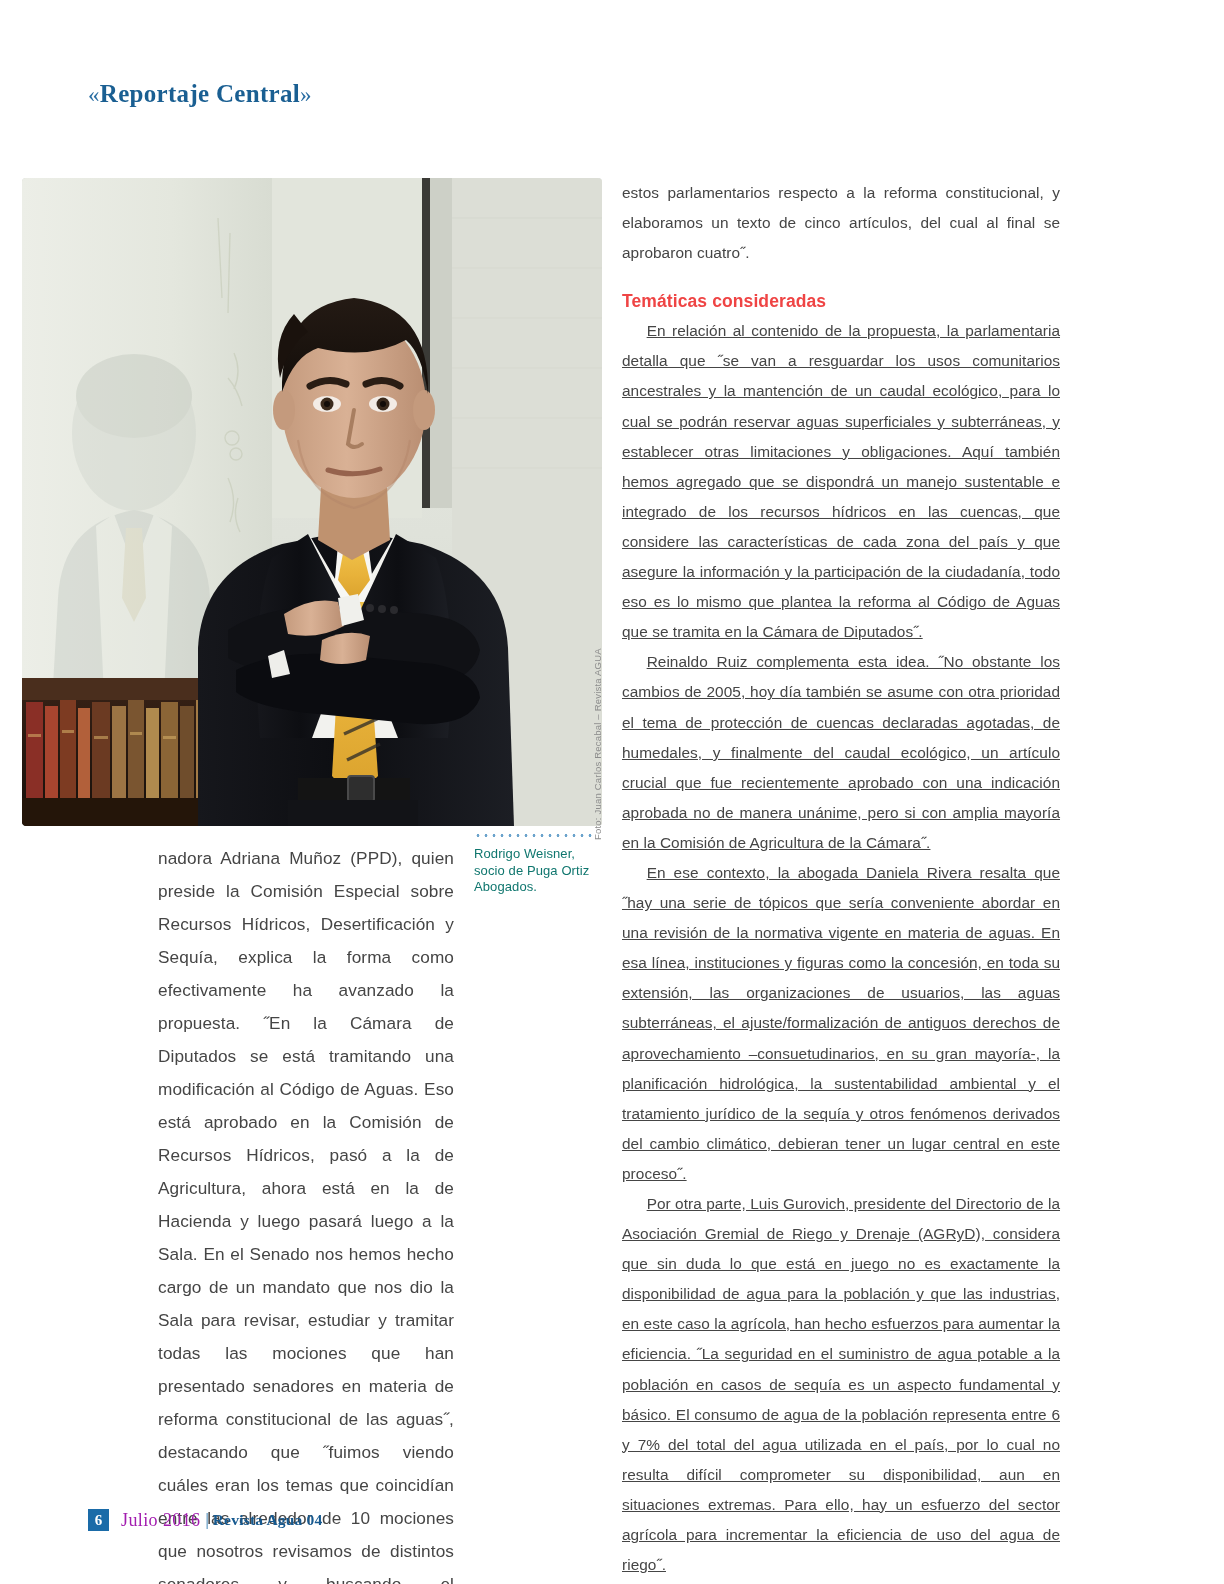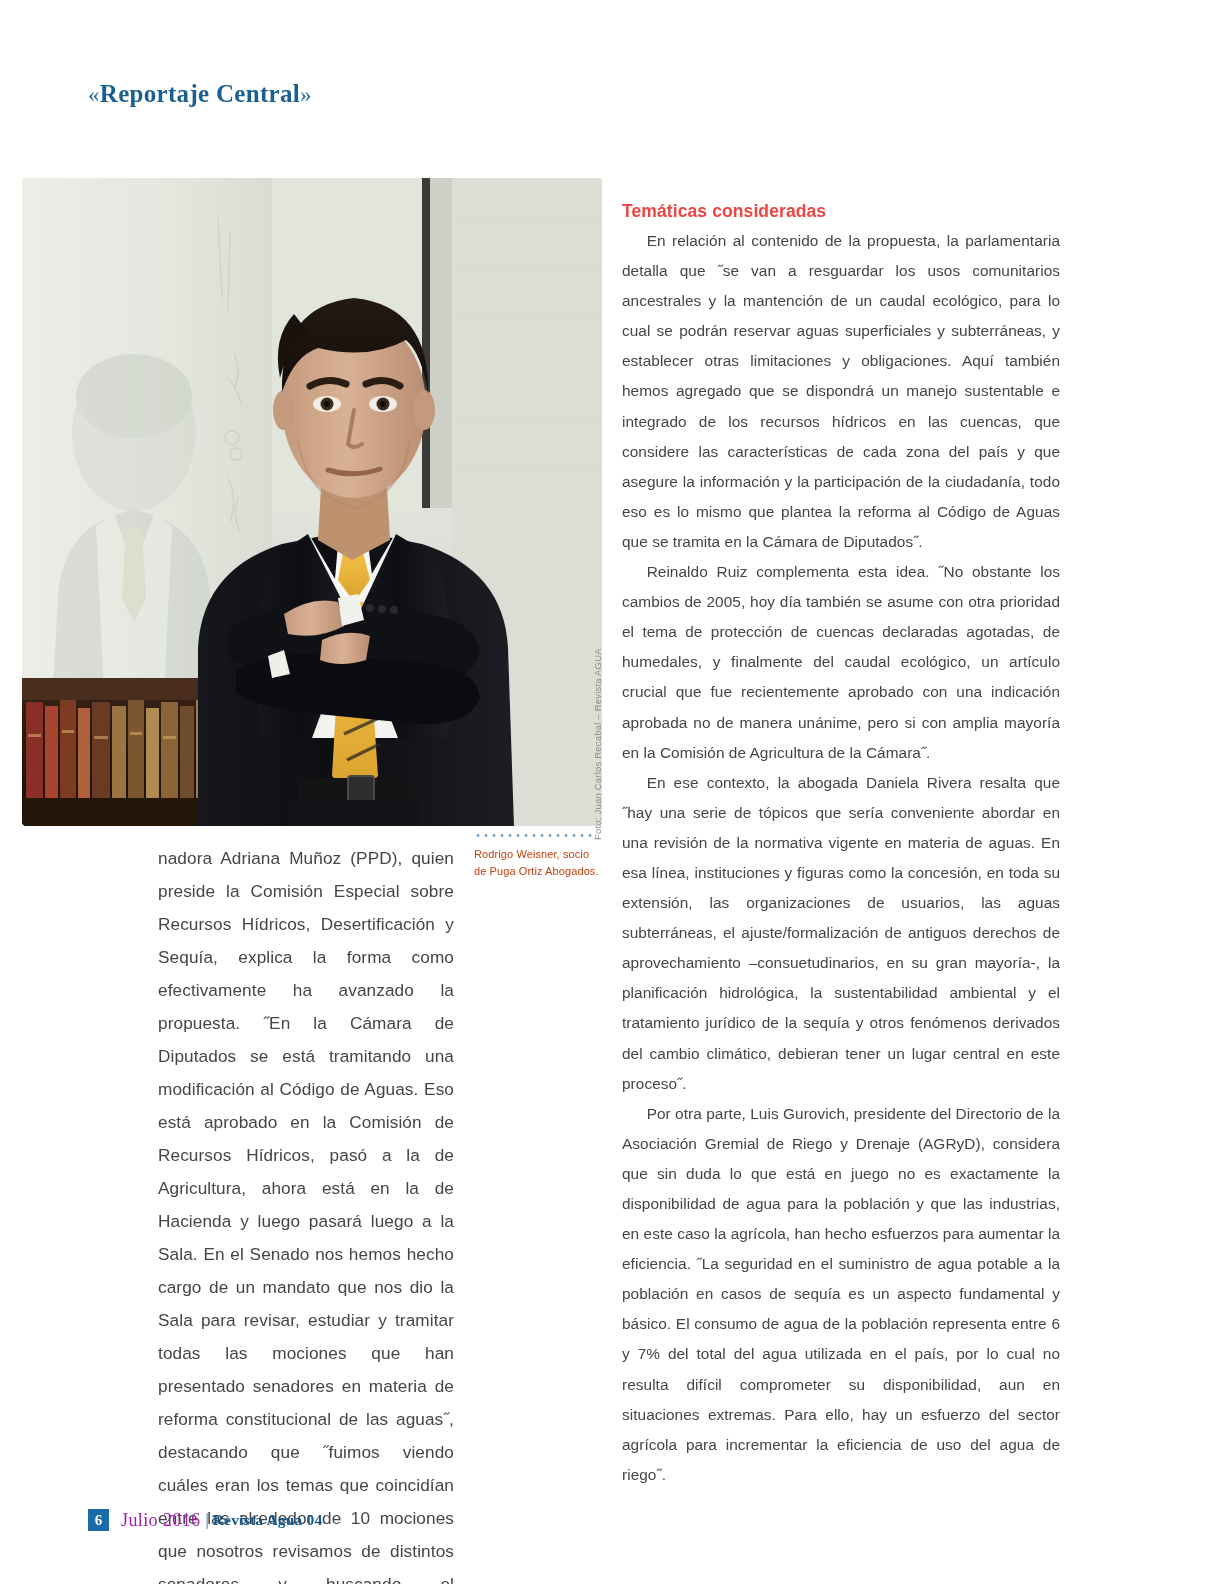--- a/index.html
+++ b/index.html
@@ -78,23 +78,23 @@
   }
   .caption-dots {
     width: 118px;
     height: 3px;
     margin-bottom: 9px;
     background-image: radial-gradient(circle, #6ba3cc 0px, #6ba3cc 1.3px, transparent 1.6px);
     background-size: 8px 3px;
     background-repeat: repeat-x;
   }
   .caption-text {
-    font-size: 11px;
+    font-size: 13px;
     line-height: 16.5px;
-    color: #c2410c;
+    color: #0f766e;
     letter-spacing: 0.1px;
   }
 
   
   .col-left {
     position: absolute;
     left: 158px;
     top: 842px;
     width: 296px;
     font-size: 17.2px;
@@ -110,21 +110,21 @@
     top: 178px;
     width: 438px;
     font-size: 15.4px;
     line-height: 30.1px;
     color: #454545;
     text-align: justify;
     letter-spacing: 0.05px;
     font-weight: 300;
   }
   .col-left p, .col-right p { margin: 0; }
-  .indent { text-indent: 1.6em; }
+  .indent { text-indent: 1.6em; text-decoration: underline; }
   .subhead {
     margin: 20px 0 2px 0 !important;
     font-size: 17.5px;
     line-height: 26px;
     font-weight: bold;
     color: #ef4444;
     letter-spacing: 0.1px;
     text-align: left;
   }
 
@@ -357,20 +357,21 @@
   <div class="caption">
     <div class="caption-dots"></div>
     <div class="caption-text">Rodrigo Weisner, socio de Puga Ortiz Abogados.</div>
   </div>
 
   <div class="col-left">
     <p>nadora Adriana Muñoz (PPD), quien preside la Comisión Especial sobre Recursos Hídricos, Desertificación y Sequía, explica la forma como efectivamente ha avanzado la propuesta. ˝En la Cámara de Diputados se está tramitando una modificación al Código de Aguas. Eso está aprobado en la Comisión de Recursos Hídricos, pasó a la de Agricultura, ahora está en la de Hacienda y luego pasará luego a la Sala. En el Senado nos hemos hecho cargo de un mandato que nos dio la Sala para revisar, estudiar y tramitar todas las mociones que han presentado senadores en materia de reforma constitucional de las aguas˝, destacando que ˝fuimos viendo cuáles eran los temas que coincidían entre las alrededor de 10 mociones que nosotros revisamos de distintos senadores y buscando el denominador común, cuál era el eje principal de preocupación de</p>
   </div>
 
   <div class="col-right">
+    <p>estos parlamentarios respecto a la reforma constitucional, y elaboramos un texto de cinco artículos, del cual al final se aprobaron cuatro˝.</p>
     <p class="subhead">Temáticas consideradas</p>
     <p class="indent">En relación al contenido de la propuesta, la parlamentaria detalla que ˝se van a resguardar los usos comunitarios ancestrales y la mantención de un caudal ecológico, para lo cual se podrán reservar aguas superficiales y subterráneas, y establecer otras limitaciones y obligaciones. Aquí también hemos agregado que se dispondrá un manejo sustentable e integrado de los recursos hídricos en las cuencas, que considere las características de cada zona del país y que asegure la información y la participación de la ciudadanía, todo eso es lo mismo que plantea la reforma al Código de Aguas que se tramita en la Cámara de Diputados˝.</p>
     <p class="indent">Reinaldo Ruiz complementa esta idea. ˝No obstante los cambios de 2005, hoy día también se asume con otra prioridad el tema de protección de cuencas declaradas agotadas, de humedales, y finalmente del caudal ecológico, un artículo crucial que fue recientemente aprobado con una indicación aprobada no de manera unánime, pero si con amplia mayoría en la Comisión de Agricultura de la Cámara˝.</p>
     <p class="indent">En ese contexto, la abogada Daniela Rivera resalta que ˝hay una serie de tópicos que sería conveniente abordar en una revisión de la normativa vigente en materia de aguas. En esa línea, instituciones y figuras como la concesión, en toda su extensión, las organizaciones de usuarios, las aguas subterráneas, el ajuste/formalización de antiguos derechos de aprovechamiento –consuetudinarios, en su gran mayoría-, la planificación hidrológica, la sustentabilidad ambiental y el tratamiento jurídico de la sequía y otros fenómenos derivados del cambio climático, debieran tener un lugar central en este proceso˝.</p>
     <p class="indent">Por otra parte, Luis Gurovich, presidente del Directorio de la Asociación Gremial de Riego y Drenaje (AGRyD), considera que sin duda lo que está en juego no es exactamente la disponibilidad de agua para la población y que las industrias, en este caso la agrícola, han hecho esfuerzos para aumentar la eficiencia. ˝La seguridad en el suministro de agua potable a la población en casos de sequía es un aspecto fundamental y básico. El consumo de agua de la población representa entre 6 y 7% del total del agua utilizada en el país, por lo cual no resulta difícil comprometer su disponibilidad, aun en situaciones extremas. Para ello, hay un esfuerzo del sector agrícola para incrementar la eficiencia de uso del agua de riego˝.</p>
   </div>
 
   <div class="footer">
     <div class="folio">6</div>
     <span class="footer-date">Julio 2016</span>

